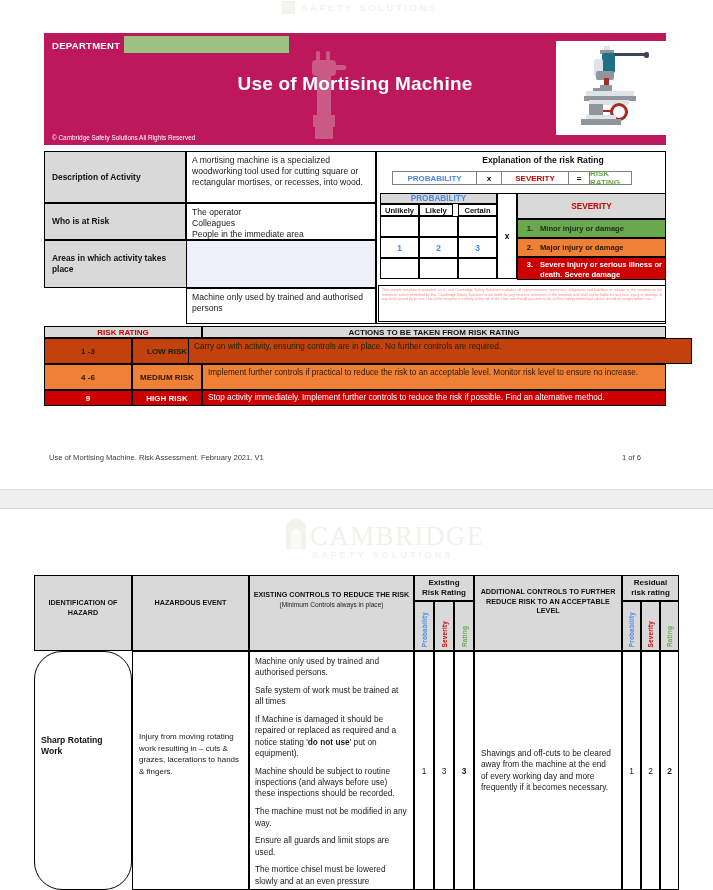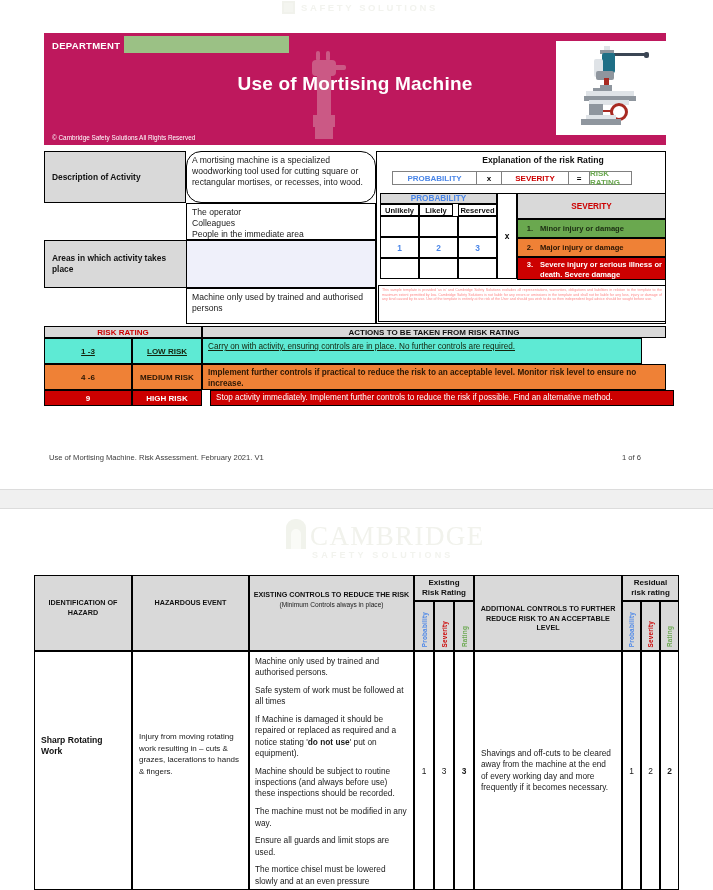--- a/index.html
+++ b/index.html
@@ -277,21 +277,21 @@
     align-items: center;
     justify-content: center;
     font-size: 8px;
     font-weight: bold;
   }
   .rr-text {
     font-size: 8.2px;
     padding: 2px 5px;
     line-height: 11px;
   }
-  .row-low    { background: #5eead4; color: #14240c; text-decoration: underline; }
+  .row-low    { background: #c2410c; color: #14240c; }
   .row-med    { background: #ef8136; color: #2b1705; }
   .row-high   { background: #cc0000; color: #ffffff; }
 
   
   .footer-left, .footer-right {
     position: absolute;
     font-size: 7.6px;
     color: #3c3c3c;
   }
 
@@ -344,20 +344,21 @@
   .v-sev  { color: #cc0000; }
   .v-rate { color: #6aa84f; }
 
   .m-hazard {
     background: #ffffff;
     font-size: 8.6px;
     font-weight: bold;
     color: #111111;
     padding: 4px 6px;
     line-height: 11px;
+    border-radius: 28px;
   }
   .m-event {
     background: #ffffff;
     font-size: 8px;
     color: #1a1a1a;
     padding: 4px 6px;
     line-height: 11.5px;
   }
   .m-controls {
     background: #ffffff;
@@ -432,22 +433,23 @@
         <div class="mach-lt" style="left:33px;top:59px;width:40px;height:5px;"></div>
         <div class="mach-grey" style="left:33px;top:63px;width:14px;height:12px;"></div>
         <div class="wheel" style="left:54px;top:62px;width:18px;height:18px;"></div>
         <div class="mach-red" style="left:47px;top:69px;width:10px;height:2px;"></div>
         <div class="mach-lt" style="left:30px;top:74px;width:30px;height:5px;"></div>
         <div class="mach-grey" style="left:25px;top:78px;width:40px;height:6px;"></div>
       </div>
     </div>
 
     <div class="cell label-cell" style="left:44px;top:151px;width:142px;height:52px;">Description of Activity</div>
-    <div class="cell value-cell" style="left:186px;top:151px;width:190px;height:52px;border-radius:15px;">A mortising machine is a specialized woodworking tool used for cutting square or rectangular mortises, or recesses, into wood.</div>
-
+    <div class="cell value-cell" style="left:186px;top:151px;width:190px;height:52px;">A mortising machine is a specialized woodworking tool used for cutting square or rectangular mortises, or recesses, into wood.</div>
+
+    <div class="cell label-cell" style="left:44px;top:203px;width:142px;height:37px;">Who is at Risk</div>
     <div class="cell value-cell" style="left:186px;top:203px;width:190px;height:37px;white-space:pre-line;">The operator
 Colleagues
 People in the immediate area</div>
 
     <div class="cell label-cell" style="left:44px;top:240px;width:145px;height:48px;">Areas in which activity takes place</div>
     <div class="cell value-cell blank" style="left:186px;top:240px;width:190px;height:48px;"></div>
 
     <div class="cell value-cell" style="left:186px;top:288px;width:190px;height:36px;">Machine only used by trained and authorised persons</div>
 
     <div class="cell" style="left:376px;top:151px;width:290px;height:173px;background:#ffffff;"></div>
@@ -458,21 +460,21 @@
       <span class="f-prob">PROBABILITY</span>
       <span class="f-x">x</span>
       <span class="f-sev">SEVERITY</span>
       <span class="f-eq">=</span>
       <span class="f-risk">RISK RATING</span>
     </div>
 
     <div class="cell hdr-grey prob-head" style="left:380px;top:193px;width:117px;height:11px;">PROBABILITY</div>
     <div class="cell sub-head" style="left:380px;top:204px;width:39px;height:12px;">Unlikely</div>
     <div class="cell sub-head" style="left:419px;top:204px;width:34px;height:12px;">Likely</div>
-    <div class="cell sub-head" style="left:458px;top:204px;width:39px;height:12px;">Reserved</div>
+    <div class="cell sub-head" style="left:458px;top:204px;width:39px;height:12px;">Certain</div>
 
     <div class="cell num-cell" style="left:380px;top:216px;width:39px;height:21px;"></div>
     <div class="cell num-cell" style="left:419px;top:216px;width:39px;height:21px;"></div>
     <div class="cell num-cell" style="left:458px;top:216px;width:39px;height:21px;"></div>
 
     <div class="cell num-cell" style="left:380px;top:237px;width:39px;height:21px;">1</div>
     <div class="cell num-cell" style="left:419px;top:237px;width:39px;height:21px;">2</div>
     <div class="cell num-cell" style="left:458px;top:237px;width:39px;height:21px;">3</div>
 
     <div class="cell num-cell" style="left:380px;top:258px;width:39px;height:21px;"></div>
@@ -495,29 +497,29 @@
       <span>Severe injury or serious illness or death. Severe damage</span>
     </div>
 
     <div class="disclaimer" style="left:378px;top:285px;width:288px;height:37px;">This sample template is provided 'as is' and Cambridge Safety Solutions excludes all representations, warranties, obligations and liabilities in relation to the template to the maximum extent permitted by law. Cambridge Safety Solutions is not liable for any errors or omissions in the template and shall not be liable for any loss, injury or damage of any kind caused by its use. Use of the template is entirely at the risk of the User and should you wish to do so then independent legal advice should be sought before use.</div>
 
     <div class="cell rr-head left" style="left:44px;top:326px;width:158px;height:12px;">RISK RATING</div>
     <div class="cell rr-head right" style="left:202px;top:326px;width:464px;height:12px;">ACTIONS TO BE TAKEN FROM RISK RATING</div>
 
     <div class="cell rr-score row-low" style="left:44px;top:338px;width:88px;height:26px;">1 -3</div>
     <div class="cell rr-name row-low" style="left:132px;top:338px;width:70px;height:26px;">LOW RISK</div>
-    <div class="cell rr-text row-low" style="left:202px;top:338px;width:440px;height:26px;">Carry on with activity, ensuring controls are in place. No further controls are required.</div>
+    <div class="cell rr-text row-low" style="left:188px;top:338px;width:504px;height:26px;">Carry on with activity, ensuring controls are in place. No further controls are required.</div>
 
     <div class="cell rr-score row-med" style="left:44px;top:364px;width:88px;height:26px;">4 -6</div>
     <div class="cell rr-name row-med" style="left:132px;top:364px;width:70px;height:26px;">MEDIUM RISK</div>
-    <div class="cell rr-text row-med" style="left:202px;top:364px;width:464px;height:26px;font-weight:bold;">Implement further controls if practical to reduce the risk to an acceptable level. Monitor risk level to ensure no increase.</div>
+    <div class="cell rr-text row-med" style="left:202px;top:364px;width:464px;height:26px;">Implement further controls if practical to reduce the risk to an acceptable level. Monitor risk level to ensure no increase.</div>
 
     <div class="cell rr-score row-high" style="left:44px;top:390px;width:88px;height:16px;">9</div>
     <div class="cell rr-name row-high" style="left:132px;top:390px;width:70px;height:16px;">HIGH RISK</div>
-    <div class="cell rr-text row-high" style="left:210px;top:390px;width:464px;height:16px;padding-top:1px;">Stop activity immediately. Implement further controls to reduce the risk if possible. Find an alternative method.</div>
+    <div class="cell rr-text row-high" style="left:202px;top:390px;width:464px;height:16px;padding-top:1px;">Stop activity immediately. Implement further controls to reduce the risk if possible. Find an alternative method.</div>
 
     <div class="footer-left" style="left:49px;top:453px;">Use of Mortising Machine. Risk Assessment. February 2021. V1</div>
     <div class="footer-right" style="left:622px;top:453px;">1 of 6</div>
   </div>
 
   <div class="page-gap" style="top:489px;height:20px;"></div>
 
   <div class="page" style="top:509px;height:381px;">
 
     <div class="wm-big" style="left:286px;top:10px;">
@@ -544,21 +546,21 @@
     <div class="cell m-head-vert" style="left:414px;top:92px;width:20px;height:50px;">
       <span class="v-prob">Probability</span>
     </div>
     <div class="cell m-head-vert" style="left:434px;top:92px;width:20px;height:50px;">
       <span class="v-sev">Severity</span>
     </div>
     <div class="cell m-head-vert" style="left:454px;top:92px;width:20px;height:50px;">
       <span class="v-rate">Rating</span>
     </div>
 
-    <div class="cell m-head" style="left:474px;top:66px;width:148px;height:76px;padding-top:28px;">
+    <div class="cell m-head" style="left:474px;top:66px;width:148px;height:76px;padding-top:11px;">
       <div>ADDITIONAL CONTROLS TO FURTHER REDUCE RISK TO AN ACCEPTABLE LEVEL</div>
     </div>
 
     <div class="cell m-head-group" style="left:622px;top:66px;width:57px;height:26px;white-space:pre-line;">Residual
 risk rating</div>
     <div class="cell m-head-vert" style="left:622px;top:92px;width:19px;height:50px;">
       <span class="v-prob">Probability</span>
     </div>
     <div class="cell m-head-vert" style="left:641px;top:92px;width:19px;height:50px;">
       <span class="v-sev">Severity</span>
@@ -569,21 +571,21 @@
 
     <div class="cell m-hazard" style="left:34px;top:142px;width:98px;height:239px;">
       <div style="margin-top:79px;">Sharp Rotating Work</div>
     </div>
     <div class="cell m-event" style="left:132px;top:142px;width:117px;height:239px;">
       <div style="margin-top:75px;">Injury from moving rotating work resulting in – cuts &amp; grazes, lacerations to hands &amp; fingers.</div>
     </div>
 
     <div class="cell m-controls" style="left:249px;top:142px;width:165px;height:239px;">
       <p>Machine only used by trained and authorised persons.</p>
-      <p>Safe system of work must be followed at all times</p>
+      <p>Safe system of work must be trained at all times</p>
       <p>If Machine is damaged it should be repaired or replaced as required and a notice stating '<b>do not use</b>' put on equipment).</p>
       <p>Machine should be subject to routine inspections (and always before use) these inspections should be recorded.</p>
       <p>The machine must not be modified in any way.</p>
       <p>Ensure all guards and limit stops are used.</p>
       <p>The mortice chisel must be lowered slowly and at an even pressure</p>
 
     </div>
 
     <div class="cell m-score" style="left:414px;top:142px;width:20px;height:239px;">1</div>
     <div class="cell m-score" style="left:434px;top:142px;width:20px;height:239px;">3</div>

